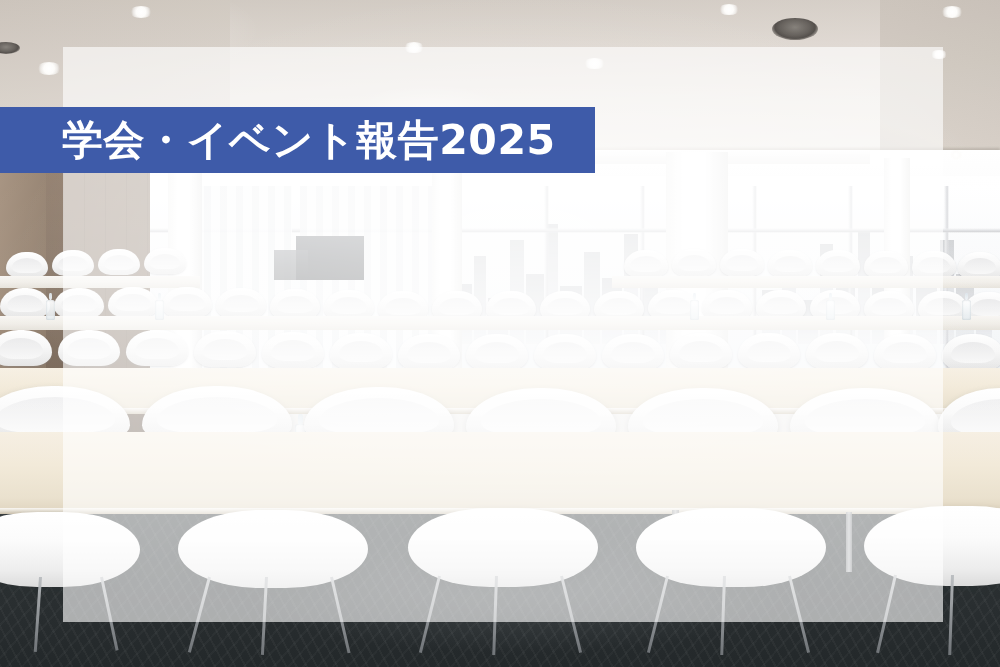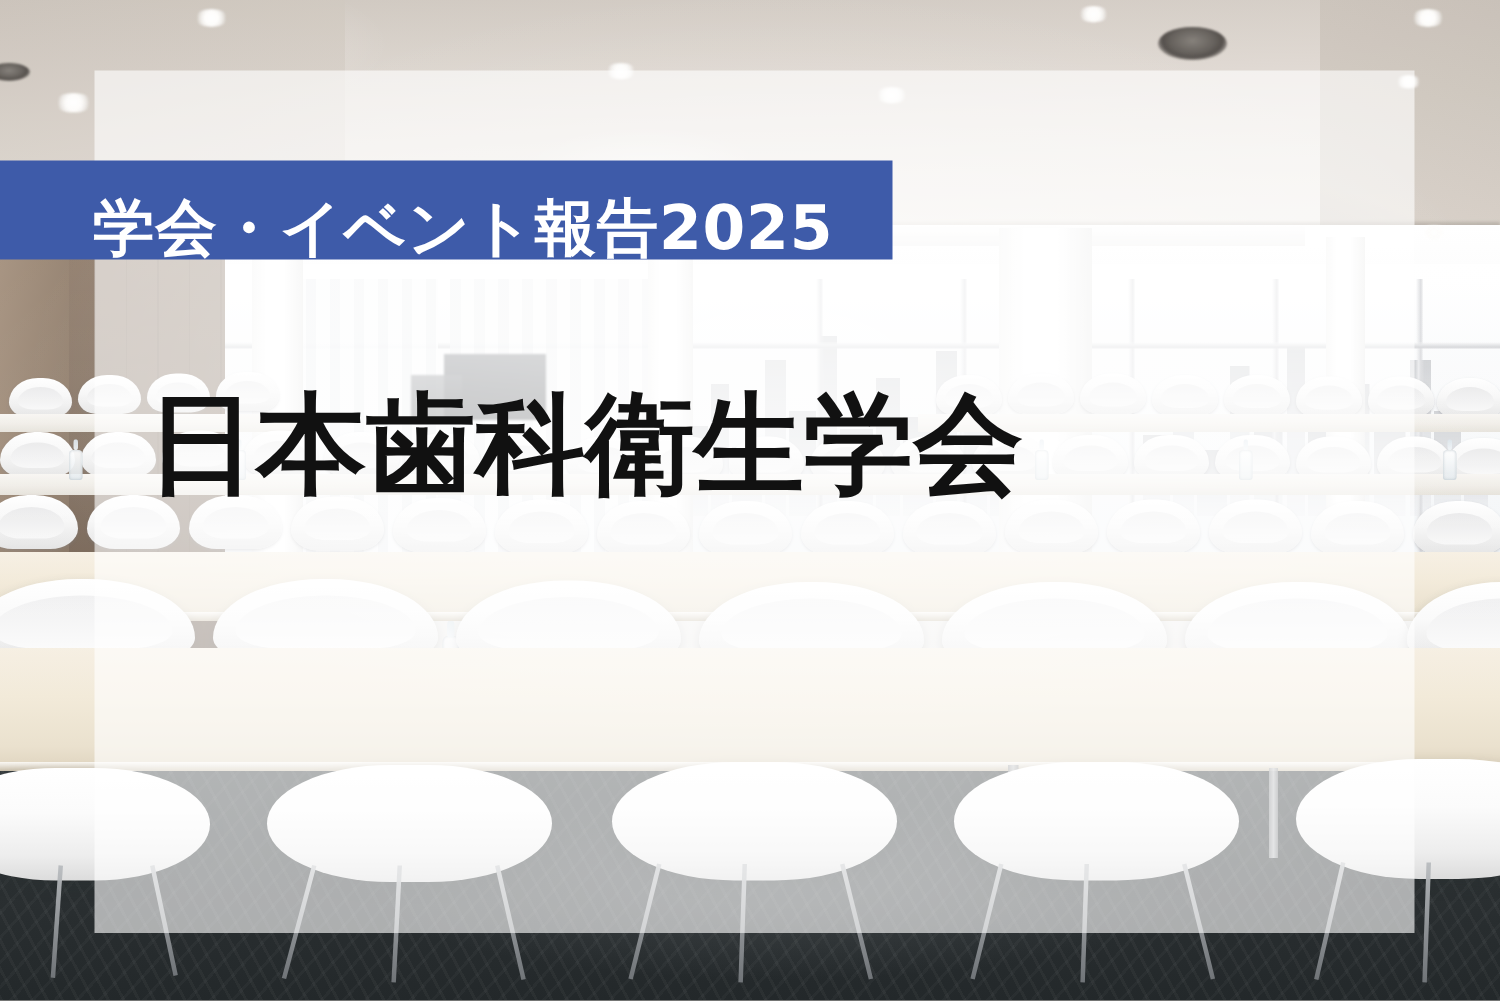--- a/index.html
+++ b/index.html
@@ -221,21 +221,21 @@
     position: absolute;
     left: 63px; top: 47px; width: 880px; height: 575px;
     background: rgba(255,255,255,.62);
   }
 
   
   .badge {
     position: absolute;
     left: 0; top: 107px; width: 595px; height: 66px;
     background: #3e5ba9;
-    display: flex; align-items: flex-end;
+    display: flex; align-items: center;
   }
   .badge-label {
     margin-left: 62px;
     color: #ffffff;
     font-size: 41px;
     font-weight: 700;
     letter-spacing: .5px;
     line-height: 1;
     white-space: nowrap;
     font-family: "DejaVu Sans", "Liberation Sans", sans-serif;
@@ -477,16 +477,15 @@
     <div class="photo-wash"></div>
   </div>
 
   <div class="overlay-panel"></div>
 
   <div class="badge">
     <span class="badge-label">学会・イベント報告2025</span>
   </div>
 
   <div class="headline">
-    <div class="headline-line">日本歯科衛生学会</div>
   </div>
 
 </div>
 
 </body></html>

